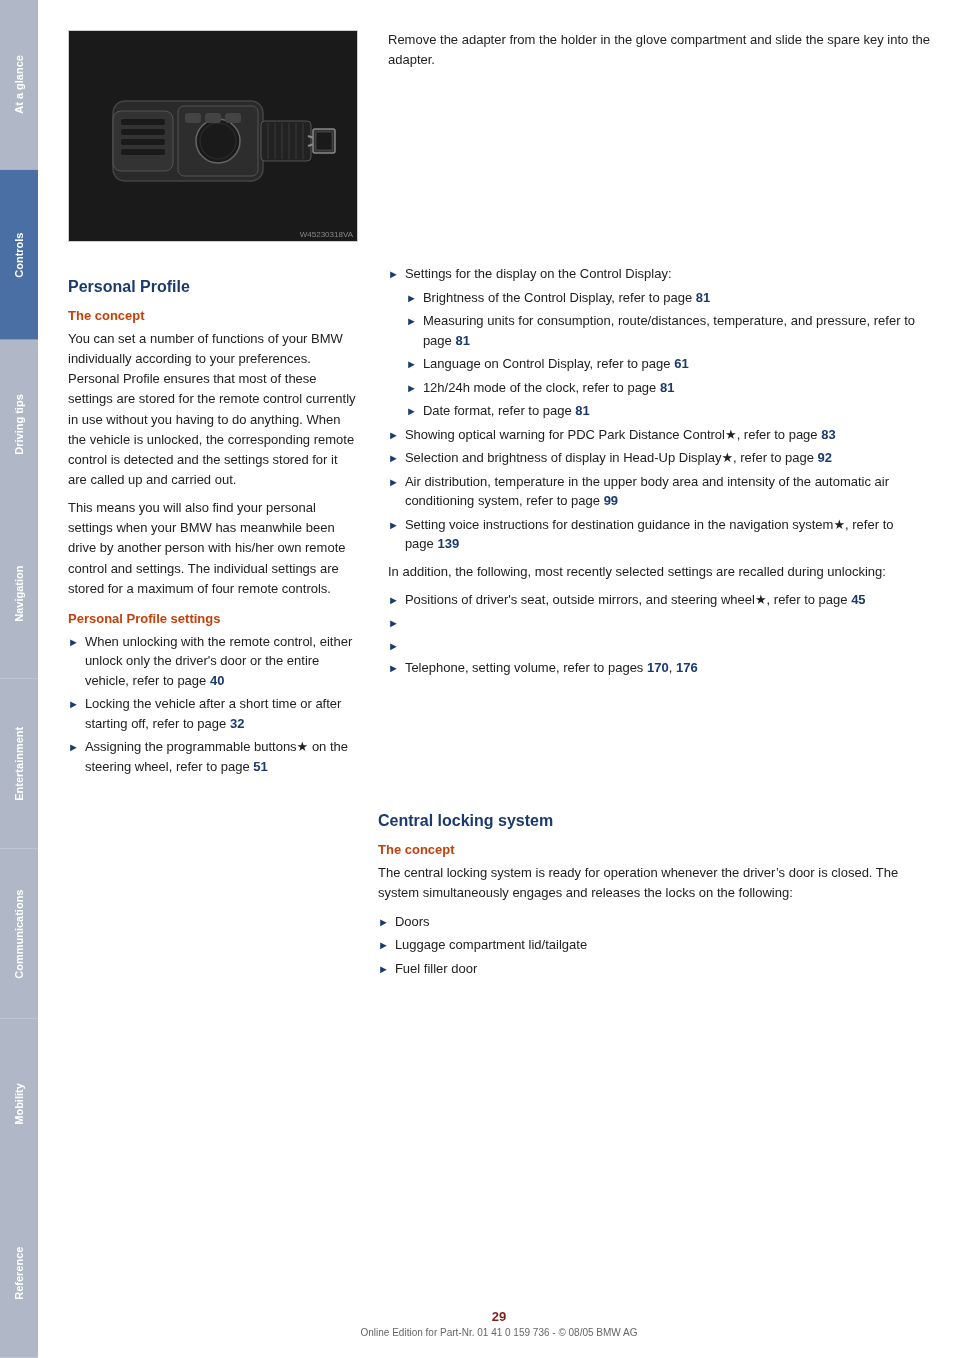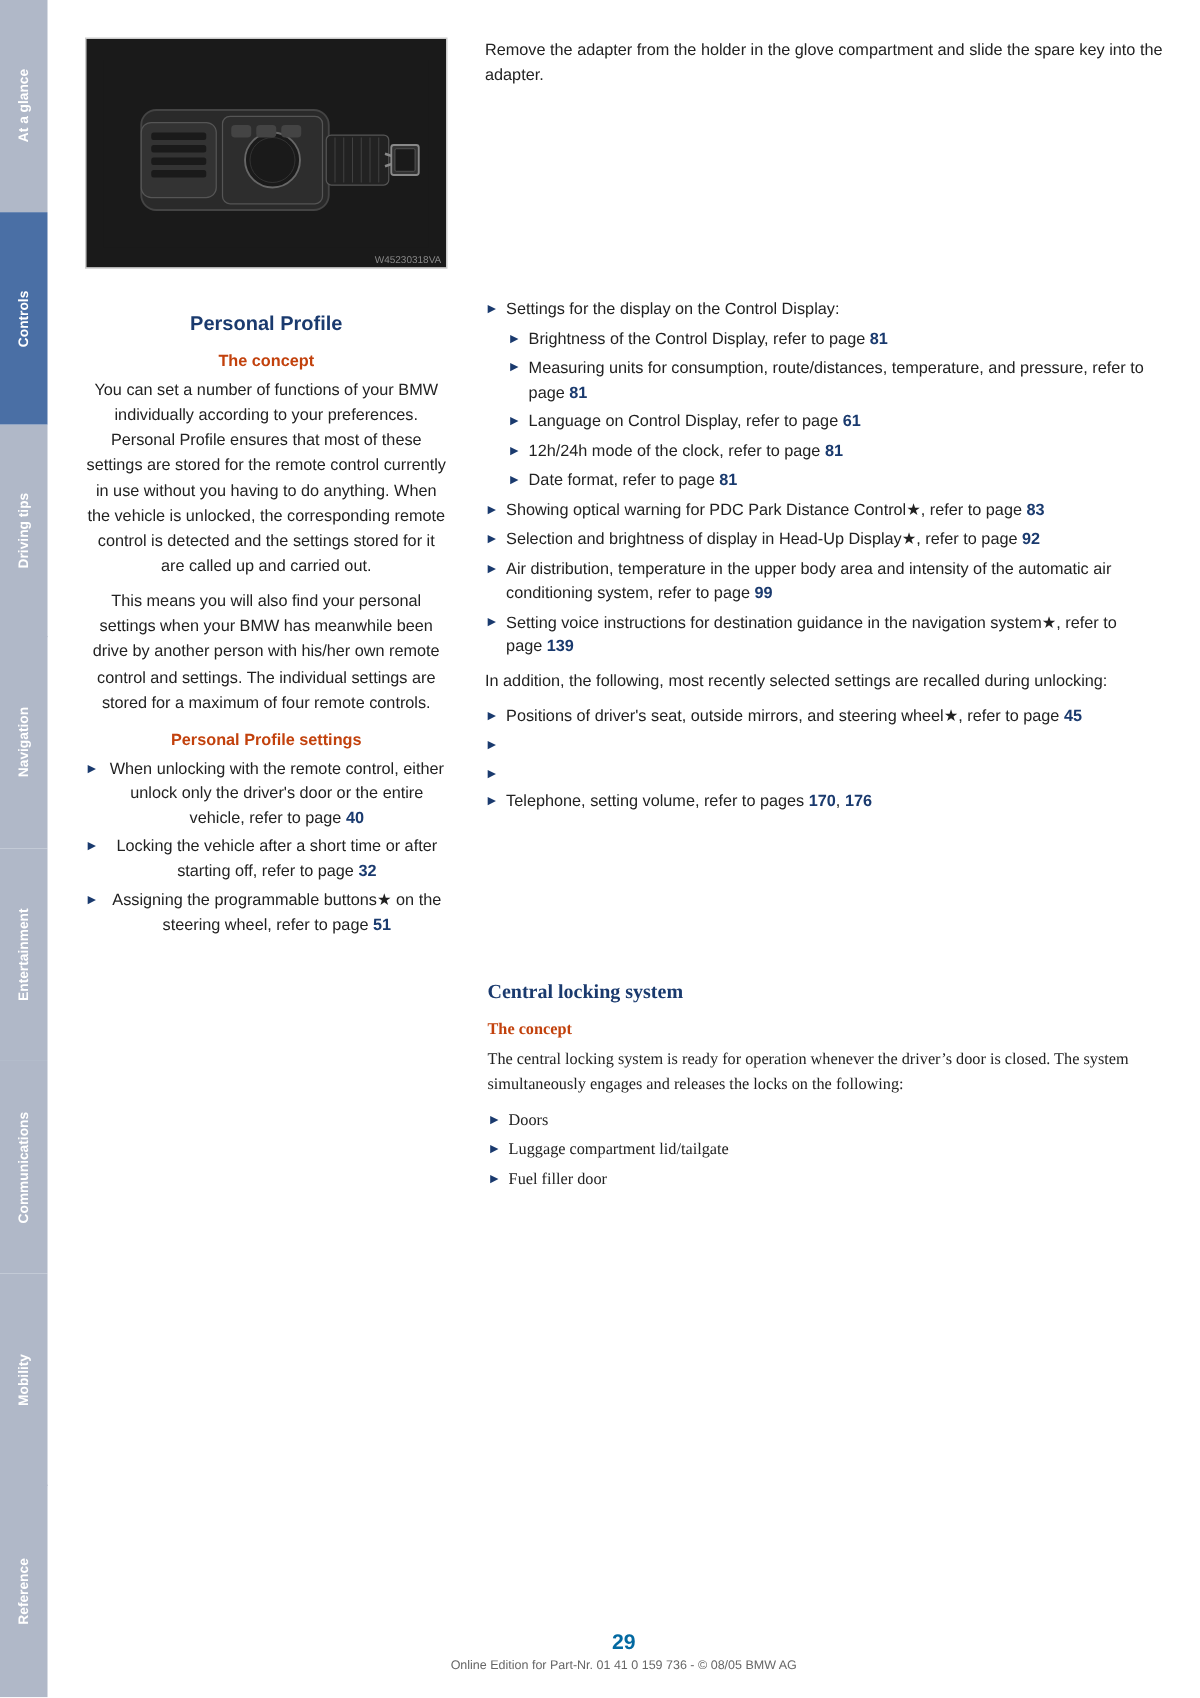--- a/index.html
+++ b/index.html
@@ -52,21 +52,21 @@
       position: relative;
     }
     .top-section {
       display: flex;
       gap: 30px;
       margin-bottom: 18px;
     }
     .car-image-box {
       width: 290px;
       min-width: 290px;
-      height: 185px;
+      height: 212px;
       border: 1px solid #ccc;
       background: #1a1a1a;
       display: flex;
       align-items: flex-end;
       justify-content: center;
       position: relative;
       overflow: hidden;
       flex-shrink: 0;
     }
     .car-image-inner {
@@ -137,40 +137,39 @@
       color: #1a3a6e;
       font-weight: bold;
     }
     .two-col {
       display: flex;
       gap: 30px;
     }
     .col-left {
       width: 290px;
       flex-shrink: 0;
-      text-align: center;
     }
     .col-right {
       flex: 1;
     }
     .page-footer {
       position: absolute;
       bottom: 20px;
       left: 0;
       right: 0;
       display: flex;
       flex-direction: column;
       align-items: center;
       font-size: 11px;
       color: #555;
     }
     .page-number {
-      font-size: 17px;
-      font-weight: bold;
-      color: #0369a1;
+      font-size: 13px;
+      font-weight: bold;
+      color: #7f1d1d;
       margin-bottom: 3px;
     }
     .footer-text {
       font-size: 10px;
       color: #666;
     }
   </style>
 </head>
 <body>
 
@@ -344,21 +343,21 @@
           </li>
           <li>
             <span class="bullet-arrow">►</span>
             <span>Telephone, setting volume, refer to pages&nbsp;<span class="link-blue">170</span>, <span class="link-blue">176</span></span>
           </li>
         </ul>
 
       </div>
     </div>
 
-    <div style="display:flex; gap:32px; margin-top:10px;font-family:Liberation Serif, serif;">
+    <div style="display:flex; gap:20px; margin-top:10px;">
       <div style="width:290px; flex-shrink:0;">
         
       </div>
       <div style="flex:1;">
         <h2 class="section-title">Central locking system</h2>
         <h3 class="subsection-title">The concept</h3>
         <p class="body-text">The central locking system is ready for operation whenever the driver’s door is closed. The system simultaneously engages and releases the locks on the following:</p>
         <ul class="bullet-list">
           <li>
             <span class="bullet-arrow">►</span>

